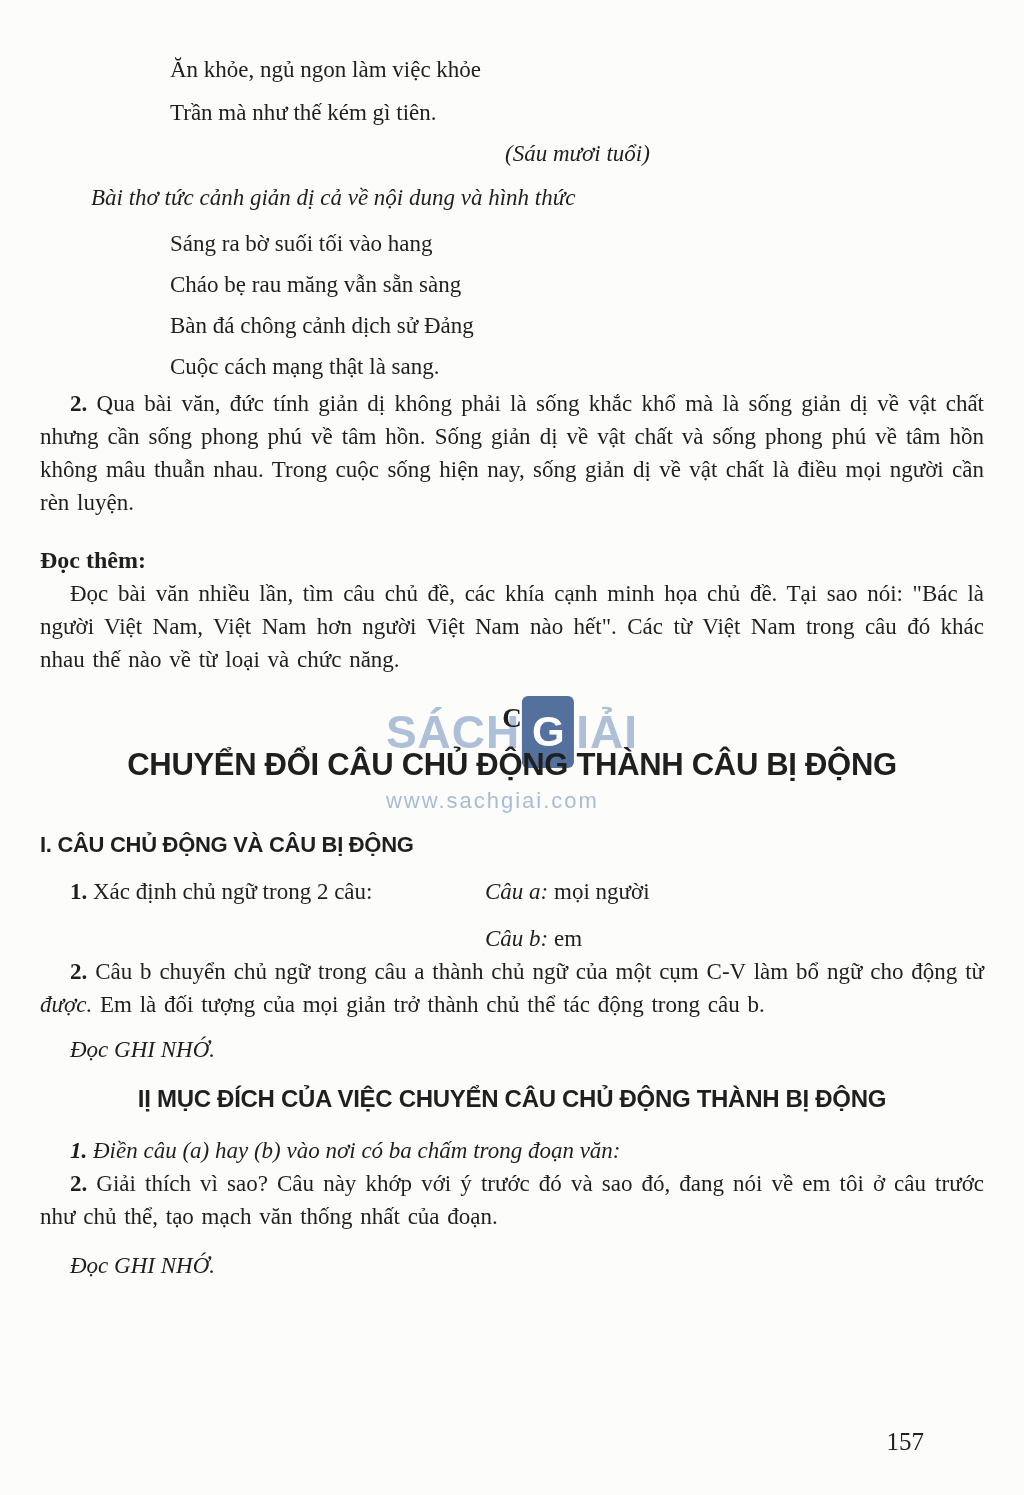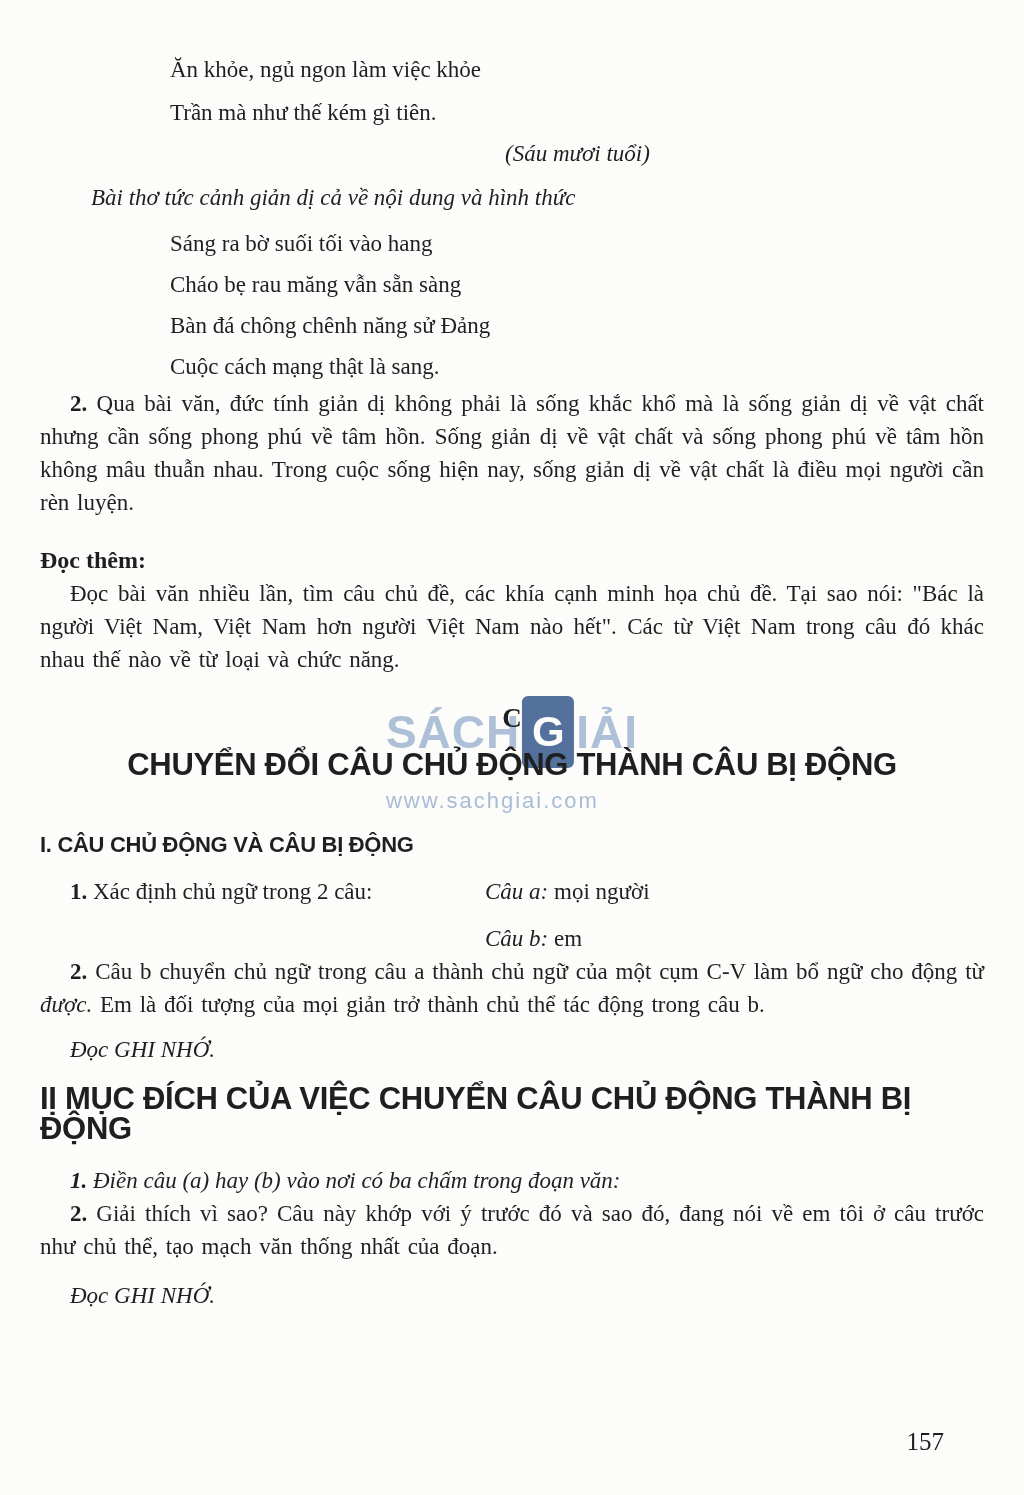--- a/index.html
+++ b/index.html
@@ -73,21 +73,21 @@
 
   
   .section-heading {
     font-family: "Liberation Sans", sans-serif;
     font-weight: bold;
     font-size: 22px;
     letter-spacing: -0.3px;
     line-height: 30px;
     margin: 0;
   }
-  .sh2 { font-size: 31px; }
+  .sh2 { font-size: 24px; text-align: center; }
 
   .row { position: relative; line-height: 33px; }
   .row .lead { padding-left: 30px; }
   .cau-col { position: absolute; left: 445px; top: 0; }
   .cau-label { font-style: italic; }
 
   .ghi-nho {
     font-style: italic;
     line-height: 33px;
     padding-left: 30px;
@@ -132,21 +132,21 @@
     margin-top: 20px;
     font-family: "Liberation Sans", sans-serif;
     font-size: 22px;
     color: #a9bcd6;
     letter-spacing: 2px;
   }
 
   .page-number {
     position: absolute;
     z-index: 2;
-    right: 80px;
+    right: 100px;
     top: 1428px;
     font-size: 25px;
   }
 
   
   .m-poem1   { margin-top: 48px; }
   .m-poem2   { margin-top: 8px; }
   .m-para2   { margin-top: 6px; }
   .m-docthem { margin-top: 24px; }
   .m-docpara { margin-top: 5px; }
@@ -184,21 +184,21 @@
       <div class="line">Trần mà như thế kém gì tiên.</div>
     </div>
 
     <div class="attribution">(Sáu mươi tuổi)</div>
 
     <div class="intro-italic">Bài thơ tức cảnh giản dị cả về nội dung và hình thức</div>
 
     <div class="poem poem2 m-poem2">
       <div class="line">Sáng ra bờ suối tối vào hang</div>
       <div class="line">Cháo bẹ rau măng vẫn sẵn sàng</div>
-      <div class="line">Bàn đá chông chênh năng sử Đảng</div>
+      <div class="line">Bàn đá chông cảnh dịch sử Đảng</div>
       <div class="line">Cuộc cách mạng thật là sang.</div>
     </div>
 
     <p class="para m-para2"><span class="num">2.</span> <span>Qua bài văn, đức tính giản dị không phải là sống khắc khổ mà là sống giản dị về vật chất nhưng cần sống phong phú về tâm hồn. Sống giản dị về vật chất và sống phong phú về tâm hồn không mâu thuẫn nhau. Trong cuộc sống hiện nay, sống giản dị về vật chất là điều mọi người cần rèn luyện.</span></p>
 
     <h3 class="subheading m-docthem">Đọc thêm:</h3>
     <p class="para m-docpara">Đọc bài văn nhiều lần, tìm câu chủ đề, các khía cạnh minh họa chủ đề. Tại sao nói: "Bác là người Việt Nam, Việt Nam hơn người Việt Nam nào hết". Các từ Việt Nam trong câu đó khác nhau thế nào về từ loại và chức năng.</p>
 
     <div class="chapter-letter">C</div>
     <div class="chapter-title">CHUYỂN ĐỔI CÂU CHỦ ĐỘNG THÀNH CÂU BỊ ĐỘNG</div>

